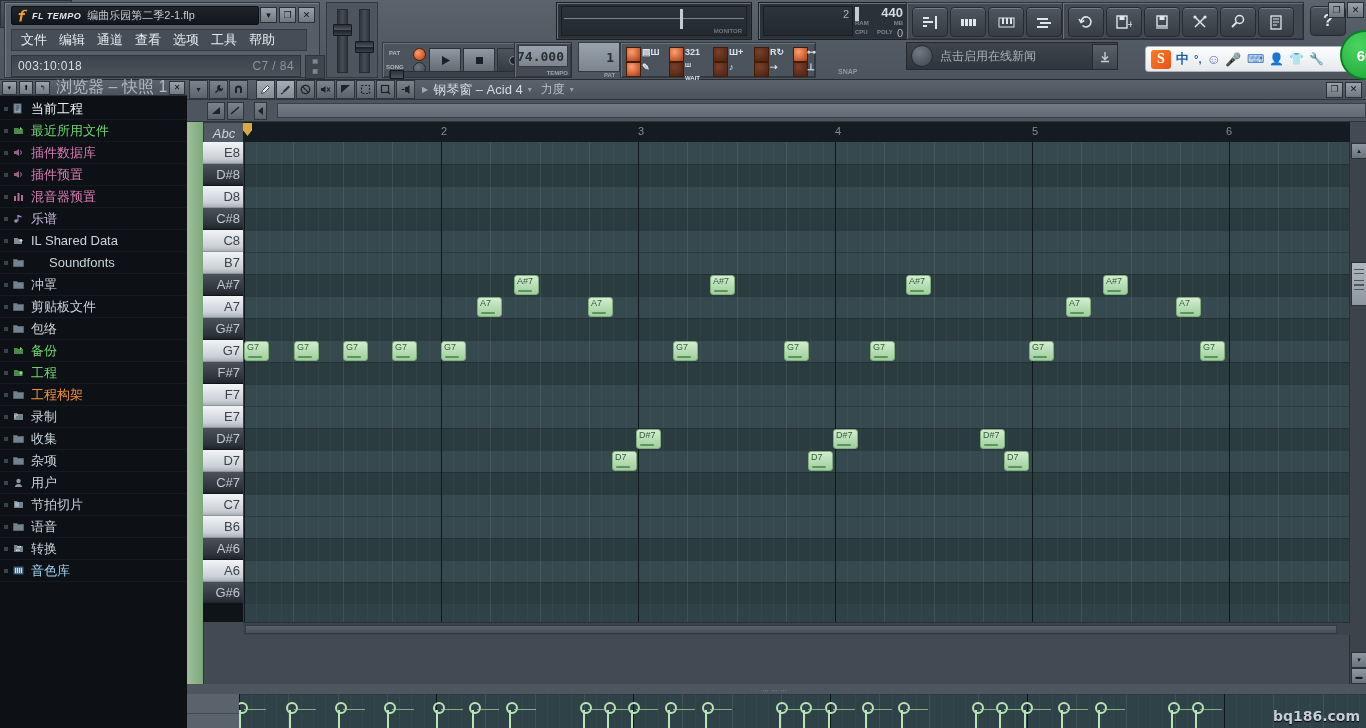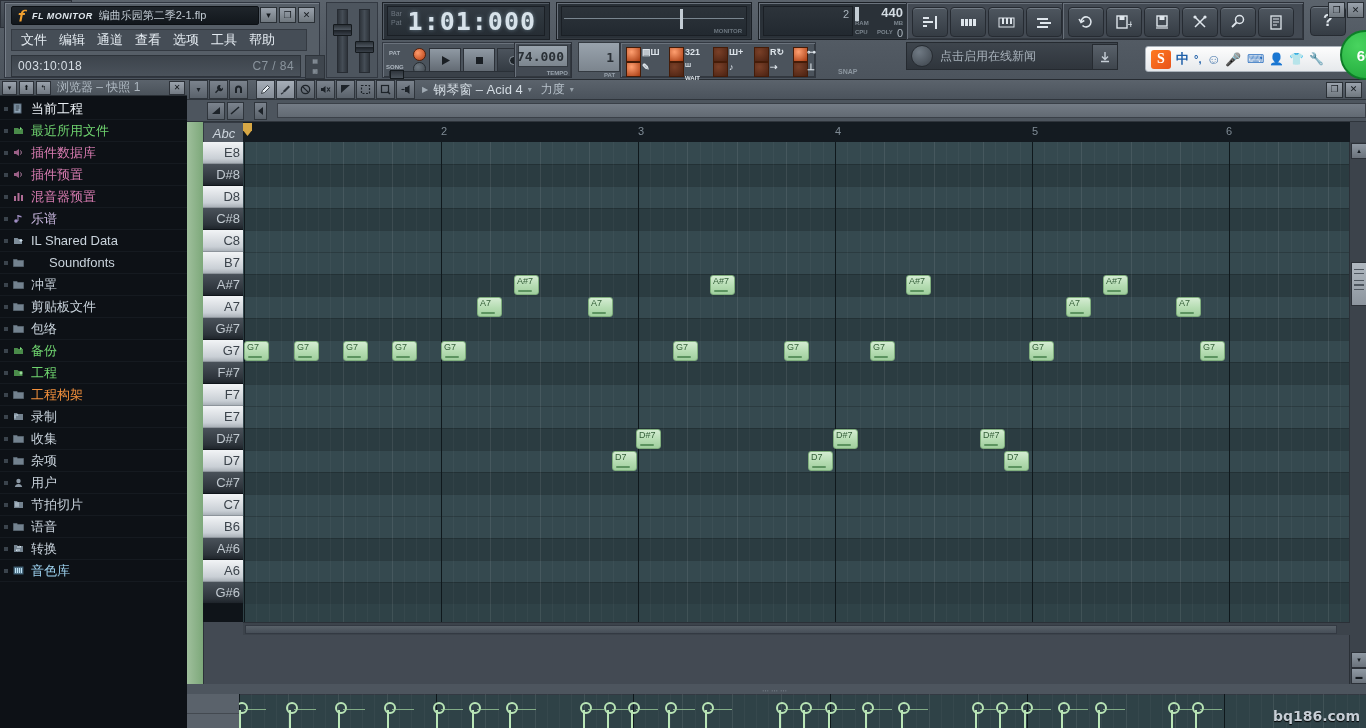--- a/index.html
+++ b/index.html
@@ -111,21 +111,21 @@
 
   
   .topwinbtns{position:absolute;right:2px;top:2px;display:flex;gap:2px;}
 
   
   .browser{position:absolute;left:0;top:80px;width:187px;height:648px;background:#0d1116;}
   .brhead{height:16px;background:linear-gradient(180deg,#5b636c,#4a525a);border-bottom:1px solid #2a3036;
     display:flex;align-items:center;padding:0 2px;box-sizing:border-box;gap:2px;}
   .brbtn{width:13px;height:12px;background:linear-gradient(180deg,#9aa2ac,#727a83);border:1px solid #2c3138;
     font-size:7px;color:#10151a;display:flex;align-items:center;justify-content:center;line-height:1;}
-  .brtitle{font-size:12px;color:#aeb8c1;margin-left:4px;white-space:nowrap;}
+  .brtitle{font-size:16px;color:#aeb8c1;margin-left:4px;white-space:nowrap;}
   .brclose{margin-left:auto;width:14px;height:12px;background:linear-gradient(180deg,#9aa2ac,#727a83);
     border:1px solid #2c3138;display:flex;align-items:center;justify-content:center;font-size:8px;color:#10151a;}
   .brlist{height:632px;overflow:hidden;padding-top:2px;box-sizing:border-box;}
   .britem{height:22px;display:flex;align-items:center;padding-left:10px;box-sizing:border-box;
     border-bottom:1px solid #151a20;}
   .briconw{width:16px;flex:0 0 auto;display:flex;align-items:center;justify-content:center;}
   .brlabel{font-size:13px;white-space:nowrap;}
 
   
   .proll{position:absolute;left:187px;top:80px;width:1179px;height:648px;background:#434a53;}
@@ -209,21 +209,21 @@
 
 <div id="app">
 
   <div class="topbar">
 
     <div class="panelbox winbox">
       <div class="titlebar">
         <svg class="fllogo" viewBox="0 0 16 16">
           <path d="M11 1c-3 0-4.4 1.9-5 4H3.6L3.2 7.4H5.6L4 15.3h2.7L8.3 7.4h2.5l.4-2.4H8.8c.4-1.4 1.1-2.1 2.4-2.1.8 0 1.4.2 1.9.5l.6-2.1C13.1 1.1 12.1 1 11 1z" fill="#f0a030"></path>
         </svg>
-        <span class="fltext">FL MONITOR</span>
+        <span class="fltext">FL TEMPO</span>
         <span class="filename">编曲乐园第二季2-1.flp</span>
       </div>
       <div class="winbtns">
         <div class="winbtn">▾</div>
         <div class="winbtn">❐</div>
         <div class="winbtn">✕</div>
       </div>
 
       <div class="menubar">
         <div class="menuitem">文件</div>
@@ -244,29 +244,20 @@
 
     <div class="faderwrap">
       <div class="fader" style="left:10px;top:6px;height:62px;">
         <div class="fknob" style="top:14px;"></div>
       </div>
       <div class="fader" style="left:32px;top:6px;height:62px;">
         <div class="fknob" style="top:31px;"></div>
       </div>
     </div>
 
-    <div class="panelbox lcdbox">
-      <div class="lcd">
-        <span class="lcdtime">1:01:000</span>
-      </div>
-      <div class="lcdlabels">
-        <div>Bar</div>
-        <div>Pat</div>
-      </div>
-    </div>
 
     <div class="panelbox transport">
       <div class="ledsm" style="left:30px;top:5px;"></div>
       <div class="ledsm off" style="left:30px;top:19px;"></div>
       <div class="ttag" style="left:6px;top:7px;">PAT</div>
       <div class="ttag" style="left:3px;top:21px;">SONG</div>
       <div class="tbtn" style="left:46px;">
         <svg width="11" height="11" viewBox="0 0 11 11">
             <polygon points="2,1 10,5.5 2,10" fill="#1a1f24"></polygon>
           </svg>

